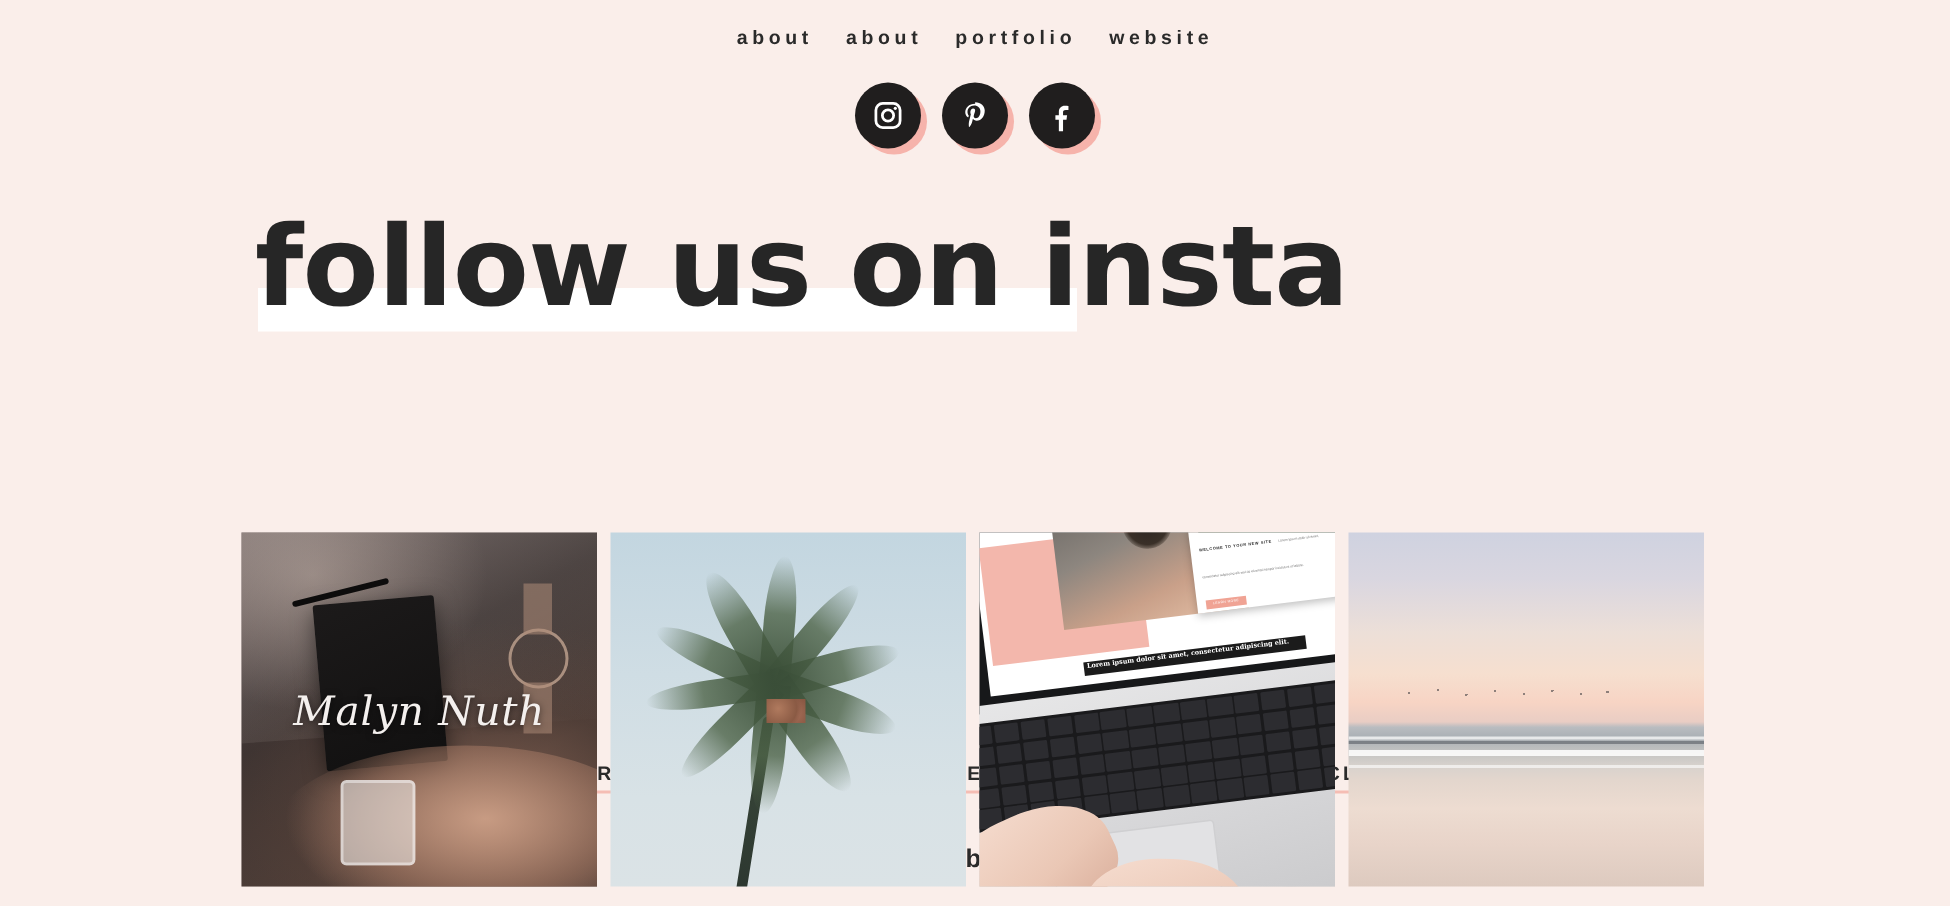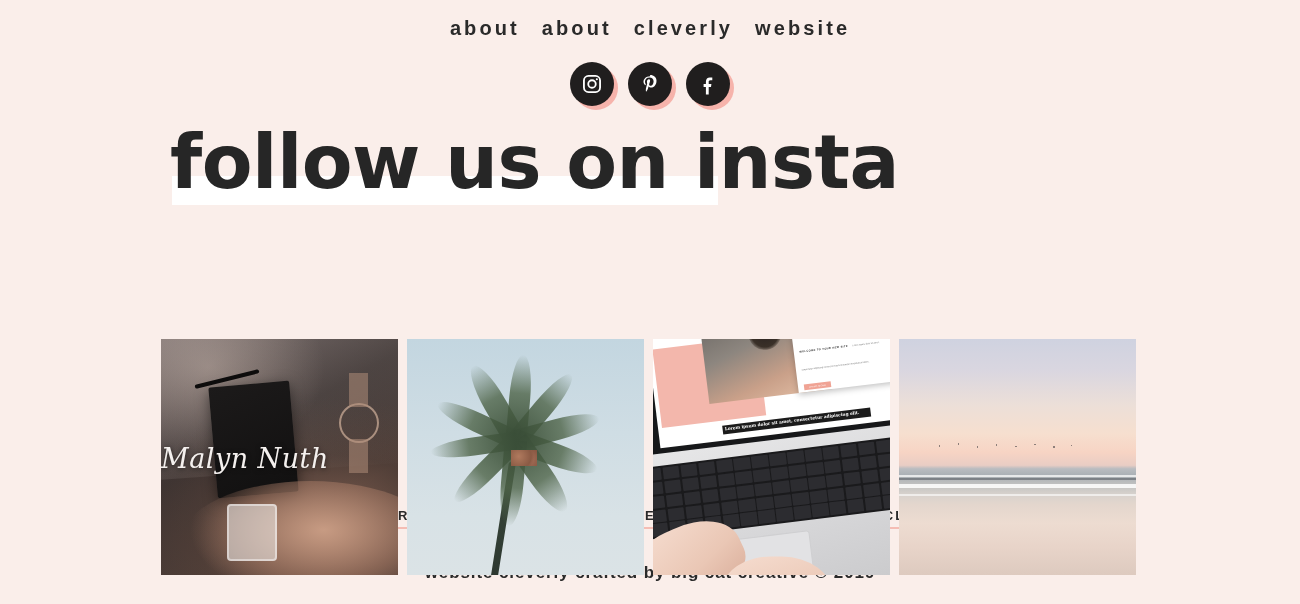--- a/index.html
+++ b/index.html
@@ -20,21 +20,21 @@
   
   .nav {
     width: 100%;
     padding-top: 18px;
     display: flex;
     justify-content: center;
     align-items: baseline;
     gap: 22px;
   }
   .nav-item {
-    font-size: 20px;
+    font-size: 13px;
     font-weight: 700;
     letter-spacing: 3.1px;
     color: #2a2a2a;
     text-decoration: none;
     white-space: nowrap;
     line-height: 1;
   }
 
   
   .social-row {
@@ -68,21 +68,21 @@
     background: #201e1e;
     display: flex;
     align-items: center;
     justify-content: center;
   }
   .social-circle svg { display: block; }
 
   
   .hero {
     position: relative;
-    margin-top: 17px;
+    margin-top: 40px;
     height: 246px;
   }
   .white-band {
     position: absolute;
     left: 172px;
     top: 53px;
     width: 546px;
     height: 29px;
     background: #ffffff;
     z-index: 2;
@@ -193,20 +193,21 @@
     height: 24%;
     background: rgba(242,240,238,0.55);
     border: 2px solid rgba(255,255,255,0.45);
     border-radius: 4px;
   }
   .t1-script {
     position: absolute;
     left: 0;
     top: 44%;
     width: 100%;
+    text-align: center;
     font-family: "DejaVu Serif", serif;
     font-style: italic;
     font-size: 27px;
     color: #f4f0ee;
     letter-spacing: 0.5px;
     text-shadow: 0 1px 5px rgba(0,0,0,0.55);
     white-space: nowrap;
   }
 
   
@@ -432,21 +433,21 @@
     letter-spacing: 0.9px;
     color: #2a2a2a;
   }
 </style>
 </head>
 <body>
 
 <nav class="nav">
   <a class="nav-item" href="#">about</a>
   <a class="nav-item" href="#">about</a>
-  <a class="nav-item" href="#">cleverly</a>
+  <a class="nav-item" href="#">portfolio</a>
   <a class="nav-item" href="#">website</a>
 </nav>
 
 <div class="social-row">
 
   <a class="social-btn" href="#">
     <span class="social-shadow"></span>
     <span class="social-circle">
       <svg width="22" height="22" viewBox="0 0 24 24" fill="none" stroke="#ffffff" stroke-width="2">
         <rect x="3.2" y="3.2" width="17.6" height="17.6" rx="5"></rect>

